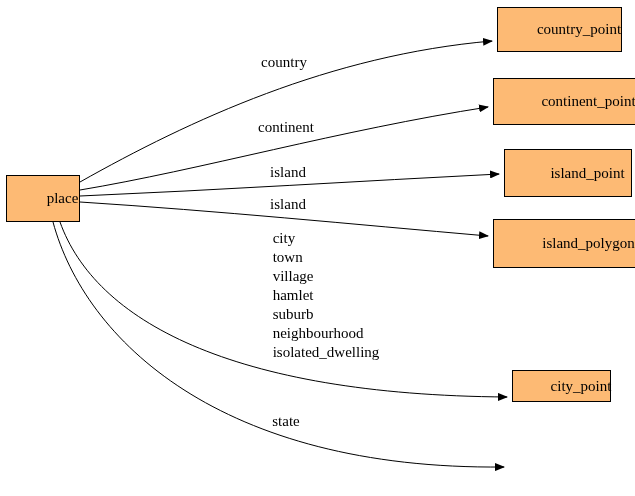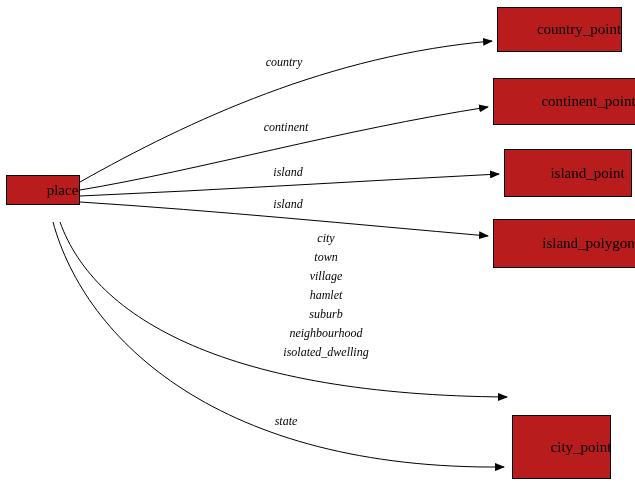--- a/index.html
+++ b/index.html
@@ -26,51 +26,49 @@
   }
   .edges-svg path.edge {
     fill: none;
     stroke: #000000;
     stroke-width: 1;
   }
   .node {
     position: absolute;
     box-sizing: border-box;
     border: 1px solid #000000;
-    background: #b91c1c;
+    background: #fdba74;
     display: flex;
     align-items: center;
     justify-content: center;
     font-size: 15px;
     line-height: 1;
     z-index: 2;
     white-space: nowrap;
     padding-left: 39px;
   }
   .edge-label {
     position: absolute;
     transform: translate(-50%, -50%);
-    font-size: 12px;
+    font-size: 15px;
     line-height: 19px;
-    text-align: center;
     white-space: pre-line;
     z-index: 2;
-    font-style: italic;
   }
   .edge-label.block {
     transform: translateX(-50%);
     margin-left: 40px;
   }
   
-  .n-place           { left: 6px;   top: 175px; width: 74px;  height: 30px; }
+  .n-place           { left: 6px;   top: 175px; width: 74px;  height: 47px; }
   .n-country-point   { left: 497px; top: 7px;   width: 125px; height: 45px; }
   .n-continent-point { left: 493px; top: 78px;  width: 152px; height: 47px; }
   .n-island-point    { left: 504px; top: 149px; width: 128px; height: 48px; }
   .n-island-polygon  { left: 493px; top: 219px; width: 152px; height: 49px; }
-  .n-city-point      { left: 512px; top: 370px; width: 99px;  height: 64px; margin-top: 45px; }
+  .n-city-point      { left: 512px; top: 370px; width: 99px;  height: 32px; }
   .n-state-point     { left: 509px; top: 442px; width: 107px; height: 48px; }
   
   .l-country   { left: 284px; top: 62px; }
   .l-continent { left: 286px; top: 127px; }
   .l-island-1  { left: 288px; top: 172px; }
   .l-island-2  { left: 288px; top: 204px; }
   .l-city      { left: 286px; top: 229px; }
   .l-state     { left: 286px; top: 421px; }
 </style>
 </head>

